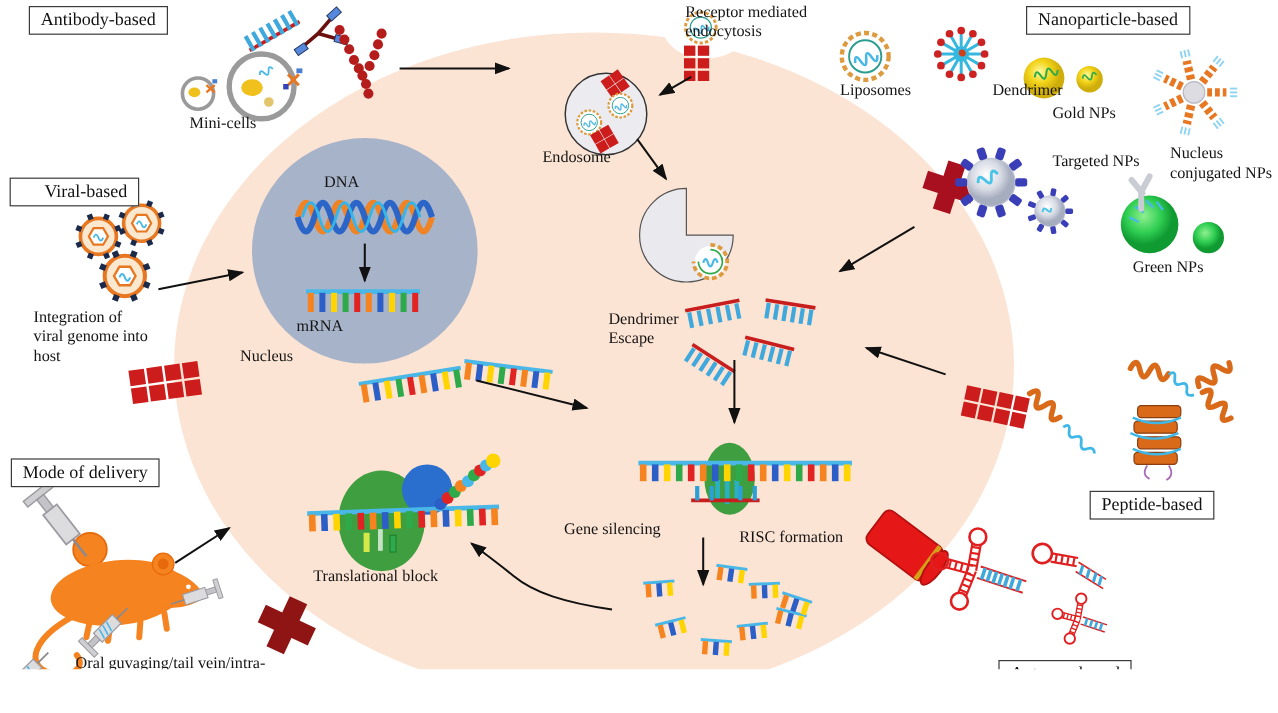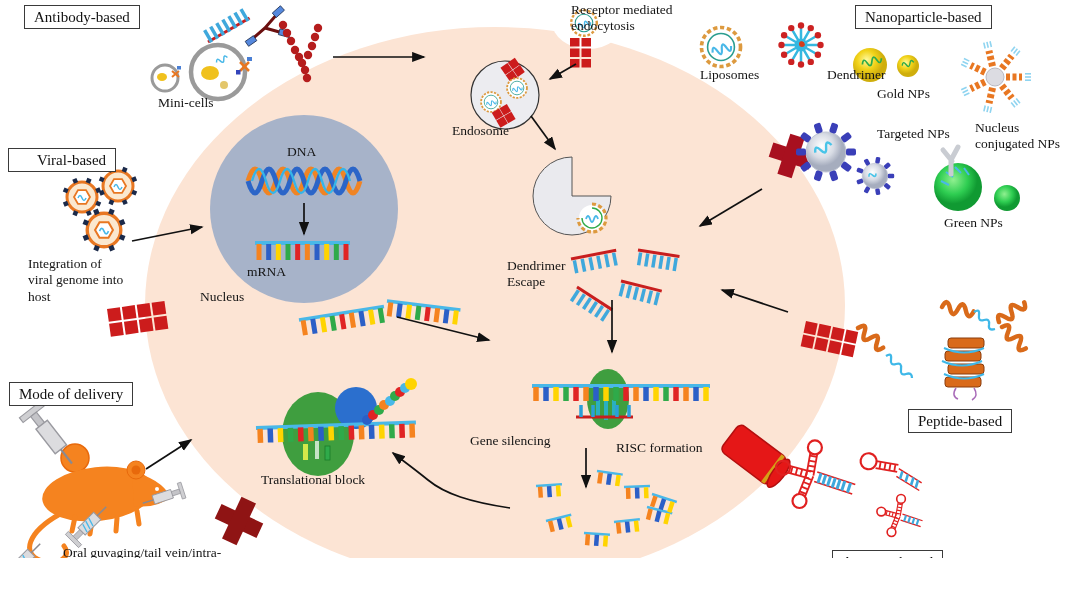--- a/index.html
+++ b/index.html
@@ -634,21 +634,21 @@
 <div class="lbl" style="left:787px;top:67px;margin-left:40px;">Dendrimer</div>
 <div class="lbl" style="left:877px;top:86px;">Gold NPs</div>
 <div class="lbl" style="left:877px;top:126px;">Targeted NPs</div>
 <div class="lbl" style="left:975px;top:120px;">Nucleus
 conjugated NPs</div>
 <div class="lbl" style="left:944px;top:215px;">Green NPs</div>
 <div class="lbl" style="left:28px;top:256px;">Integration of
 viral genome into
 host</div>
 <div class="lbl" style="left:200px;top:289px;">Nucleus</div>
-<div class="lbl" style="left:287px;top:144px;">DNA</div>
+<div class="lbl" style="left:270px;top:144px;">DNA</div>
 <div class="lbl" style="left:247px;top:264px;">mRNA</div>
 <div class="lbl" style="left:452px;top:123px;">Endosome</div>
 <div class="lbl" style="left:507px;top:258px;">Dendrimer
 Escape</div>
 <div class="lbl" style="left:470px;top:433px;">Gene silencing</div>
 <div class="lbl" style="left:616px;top:440px;">RISC formation</div>
 <div class="lbl" style="left:261px;top:472px;">Translational block</div>
 <div class="lbl" style="left:63px;top:545px;">Oral guvaging/tail vein/intra-
 tumoral/intra- peritoneal injection</div>
 

